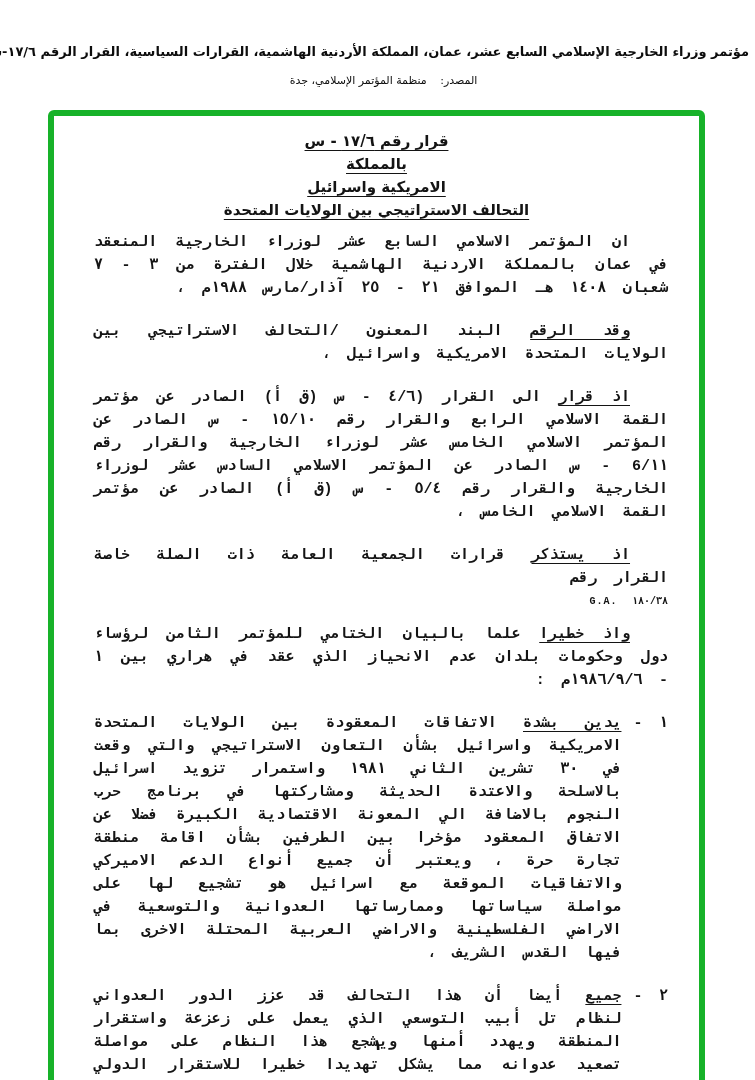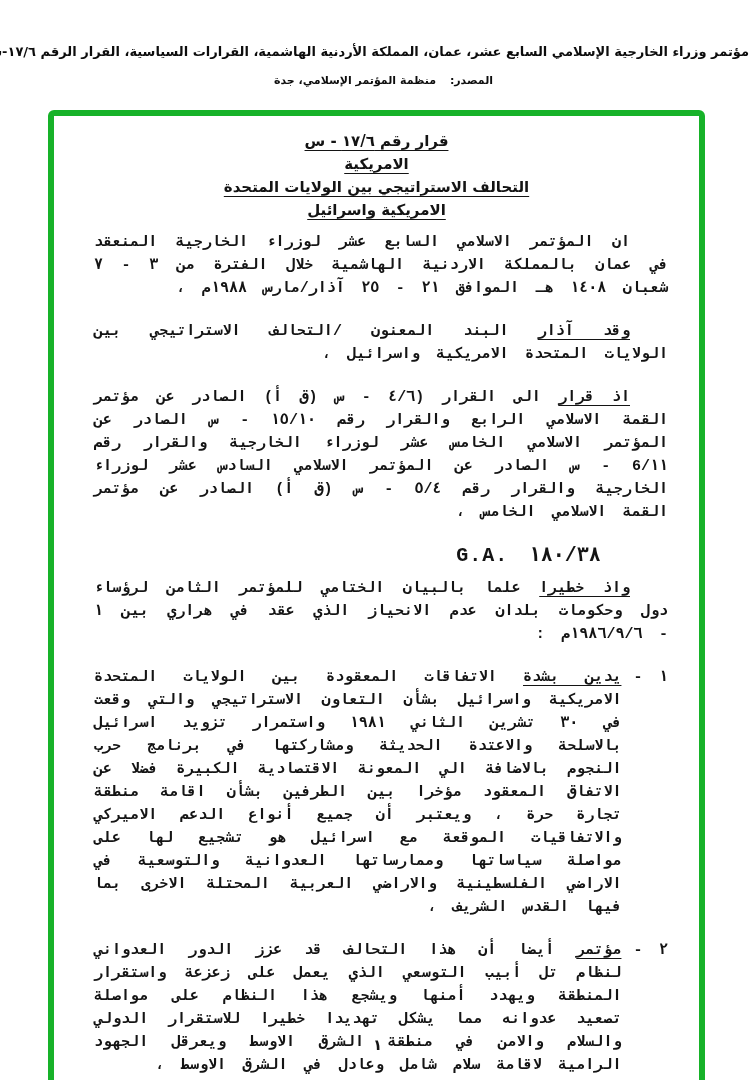--- a/index.html
+++ b/index.html
@@ -8,21 +8,21 @@
     font-family:"DejaVu Sans", sans-serif;color:#111;overflow:hidden;
   }
   
   .hdr1{
     position:absolute;top:44px;left:6px;right:6px;text-align:center;
     direction:rtl;font-size:13px;font-weight:bold;color:#0d0d0d;letter-spacing:0;
     white-space:nowrap;
   }
   .hdr2{
     position:absolute;top:74px;left:12px;right:0;text-align:center;
-    direction:rtl;font-size:11px;font-weight:bold;color:#0d0d0d;
+    direction:rtl;font-size:11px;font-weight:normal;color:#0d0d0d;
   }
   .hdr2 .src-label{margin-left:10px;}
   
   .frame{
     position:absolute;left:48px;top:110px;width:657px;height:1002px;
     box-sizing:border-box;border:6px solid #17b229;border-radius:6px;background:#fff;
   }
   .doc{
     position:absolute;inset:0;direction:rtl;color:#141414;
   }
@@ -34,22 +34,22 @@
   
   .body-text{
     margin-top:9px;padding:0 31px 0 9px;box-sizing:border-box;direction:rtl;
     font-size:15px;line-height:23px;font-weight:bold;
     text-align:justify;text-align-last:auto;word-spacing:0.5em;font-family:Liberation Mono, monospace;
   }
   .body-text{padding-right:31px;padding-left:40px;}
   .para{margin:0 0 20px 0;text-indent:38px;}
   .para.tight{margin-bottom:0;}
   .ga-line{
-    direction:ltr;text-align:center;padding-left:295px;margin:0 0 10px 0;
-    font-size:20px;letter-spacing:1px;line-height:23px;text-indent:0;
+    direction:ltr;text-align:right;padding-left:295px;margin:0 0 10px 0;
+    font-size:10px;letter-spacing:1px;line-height:23px;text-indent:0;
   }
   .item{display:flex;gap:12px;margin-top:20px;}
   .item .num{flex:0 0 28px;white-space:nowrap;}
   .item .itext{flex:1;text-align:justify;}
   
   .page-num{
     position:absolute;top:1036px;left:0;right:0;text-align:center;
     font-size:15px;font-weight:bold;color:#141414;
   }
 </style>
@@ -60,45 +60,46 @@
 <div class="hdr2">
   <span class="src-label">المصدر:</span>
   <span>منظمة المؤتمر الإسلامي، جدة</span>
 </div>
 
 <div class="frame" style="border-color: rgb(23, 178, 41);">
   <div class="doc">
 
     <div class="title-block">
       <div><span class="u">قرار رقم ١٧/٦ - س</span></div>
-      <div><span class="u">الامريكية</span></div>
+      <div><span class="u">بالمملكة</span></div>
+      <div><span class="u">الامريكية واسرائيل</span></div>
       <div><span class="u">التحالف الاستراتيجي بين الولايات المتحدة</span></div>
-      <div><span class="u">الامريكية واسرائيل</span></div>
     </div>
 
     <div class="body-text">
 
       <p class="para"><span>ان المؤتمر الاسلامي السابع عشر لوزراء الخارجية المنعقد في عمان بالمملكة الاردنية الهاشمية خلال الفترة من ٣ - ٧ شعبان ١٤٠٨ هـ الموافق ٢١ - ٢٥ آذار/مارس ١٩٨٨م ،</span></p>
 
-      <p class="para"><span class="u">وقد آذار</span><span> البند المعنون /التحالف الاستراتيجي بين الولايات المتحدة الامريكية واسرائيل ،</span></p>
+      <p class="para"><span class="u">وقد الرقم</span><span> البند المعنون /التحالف الاستراتيجي بين الولايات المتحدة الامريكية واسرائيل ،</span></p>
 
       <p class="para"><span class="u">اذ قرار</span><span> الى القرار (٤/٦ - س (ق أ) الصادر عن مؤتمر القمة الاسلامي الرابع والقرار رقم ١٥/١٠ - س الصادر عن المؤتمر الاسلامي الخامس عشر لوزراء الخارجية والقرار رقم 6/١١ - س الصادر عن المؤتمر الاسلامي السادس عشر لوزراء الخارجية والقرار رقم ٥/٤ - س (ق أ) الصادر عن مؤتمر القمة الاسلامي الخامس ،</span></p>
 
+      <p class="para tight"><span class="u">اذ يستذكر</span><span> قرارات الجمعية العامة ذات الصلة خاصة القرار رقم</span></p>
 
       <div class="ga-line">G.A. ١٨٠/٣٨</div>
 
       <p class="para"><span class="u">واذ خطيرا</span><span> علما بالبيان الختامي للمؤتمر الثامن لرؤساء دول وحكومات بلدان عدم الانحياز الذي عقد في هراري بين ١ - ١٩٨٦/٩/٦م :</span></p>
 
       <div class="item">
         <span class="num">١ -</span>
         <div class="itext"><span class="u">يدين بشدة</span><span> الاتفاقات المعقودة بين الولايات المتحدة الامريكية واسرائيل بشأن التعاون الاستراتيجي والتي وقعت في ٣٠ تشرين الثاني ١٩٨١ واستمرار تزويد اسرائيل بالاسلحة والاعتدة الحديثة ومشاركتها في برنامج حرب النجوم بالاضافة الي المعونة الاقتصادية الكبيرة فضلا عن الاتفاق المعقود مؤخرا بين الطرفين بشأن اقامة منطقة تجارة حرة ، ويعتبر أن جميع أنواع الدعم الاميركي والاتفاقيات الموقعة مع اسرائيل هو تشجيع لها على مواصلة سياساتها وممارساتها العدوانية والتوسعية في الاراضي الفلسطينية والاراضي العربية المحتلة الاخرى بما فيها القدس الشريف ،</span></div>
       </div>
 
       <div class="item">
         <span class="num">٢ -</span>
-        <div class="itext"><span class="u">مؤتمر</span><span> أيضا أن هذا التحالف قد عزز الدور العدواني لنظام تل أبيب التوسعي الذي يعمل على زعزعة واستقرار المنطقة ويهدد أمنها ويشجع هذا النظام على مواصلة تصعيد عدوانه مما يشكل تهديدا خطيرا للاستقرار الدولي والسلام والامن في منطقة الشرق الاوسط ويعرقل الجهود الرامية لاقامة سلام شامل وعادل في الشرق الاوسط ،</span></div>
+        <div class="itext"><span class="u">جميع</span><span> أيضا أن هذا التحالف قد عزز الدور العدواني لنظام تل أبيب التوسعي الذي يعمل على زعزعة واستقرار المنطقة ويهدد أمنها ويشجع هذا النظام على مواصلة تصعيد عدوانه مما يشكل تهديدا خطيرا للاستقرار الدولي والسلام والامن في منطقة الشرق الاوسط ويعرقل الجهود الرامية لاقامة سلام شامل وعادل في الشرق الاوسط ،</span></div>
       </div>
 
     </div>
   </div>
 </div>
 
 <div class="page-num">١</div>
 
 </body></html>

